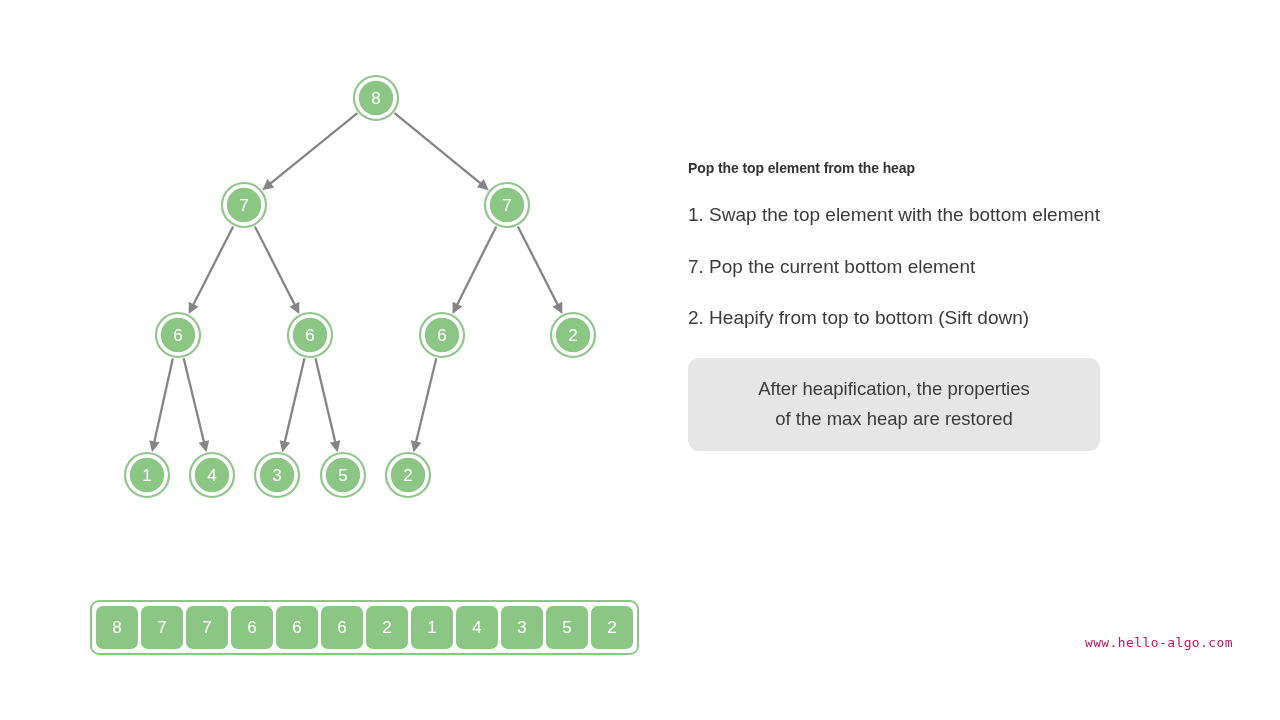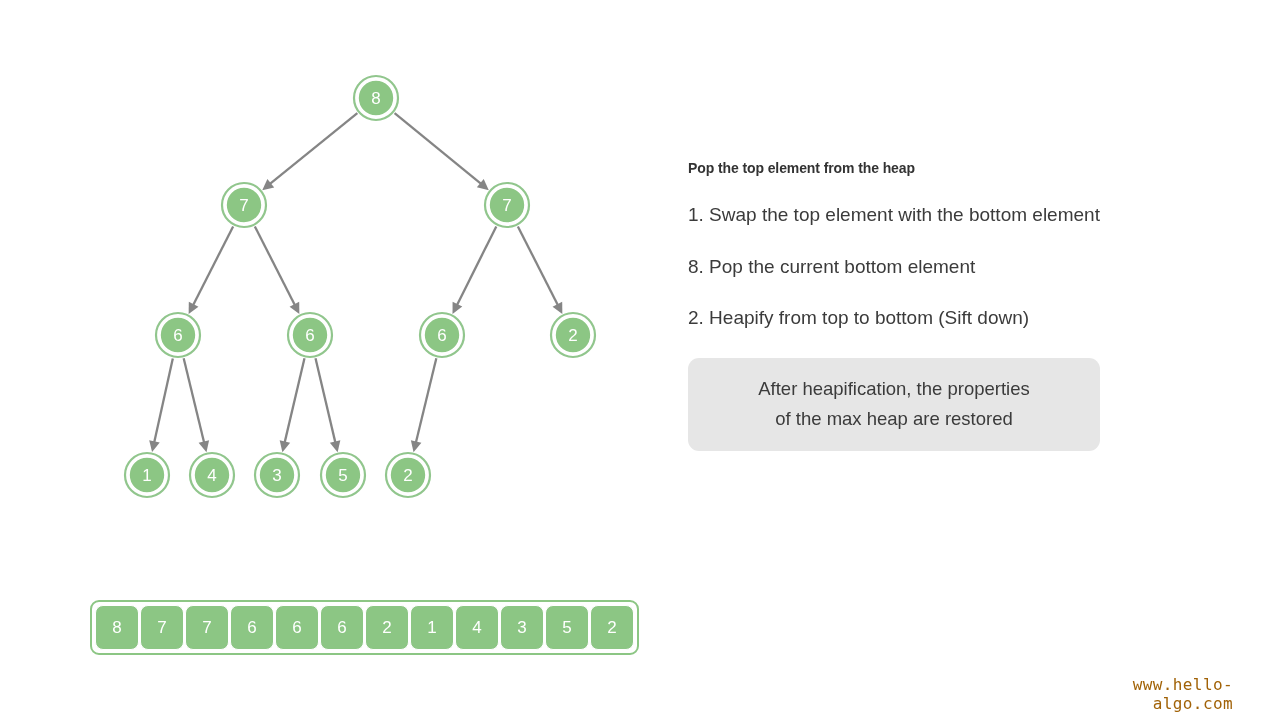--- a/index.html
+++ b/index.html
@@ -131,26 +131,26 @@
     justify-content: center;
     font-family: "DejaVu Sans Mono", monospace;
     font-size: 21px;
     font-weight: bold;
     color: #7a7a7a;
     letter-spacing: 1px;
   }
   .watermark {
     position: absolute;
     left: 1073px;
-    top: 675px;
+    top: 635px;
     width: 160px;
     text-align: right;
     font-family: "DejaVu Sans Mono", monospace;
-    font-size: 16px;
-    color: #a16207;
+    font-size: 13px;
+    color: #be185d;
     letter-spacing: 0.4px;
   }
 </style>
 </head>
 <body>
 
 <div id="canvas">
 
   <svg class="tree-svg" id="tree-svg" viewBox="0 0 680 540">
       <g>
@@ -255,21 +255,21 @@
       <g>
         <circle class="node-circle-outer" cx="408" cy="475" r="22"></circle>
         <circle class="node-circle-inner" cx="408" cy="475" r="18"></circle>
         <text class="node-text" x="408" y="475.5">2</text>
       </g>
     </svg>
 
   <div class="panel">
     <div class="panel-title">Pop the top element from the heap</div>
     <div class="step-line">1. Swap the top element with the bottom element</div>
-    <div class="step-line">8. Pop the current bottom element</div>
+    <div class="step-line">7. Pop the current bottom element</div>
     <div class="step-line">2. Heapify from top to bottom (Sift down)</div>
     <div class="note-box">
       <div class="note-line">After heapification, the properties</div>
       <div class="note-line">of the max heap are restored</div>
     </div>
   </div>
 
   <div class="array-wrap" id="array-wrap">
       <div class="array-cell">8</div>
       <div class="array-cell">7</div>

